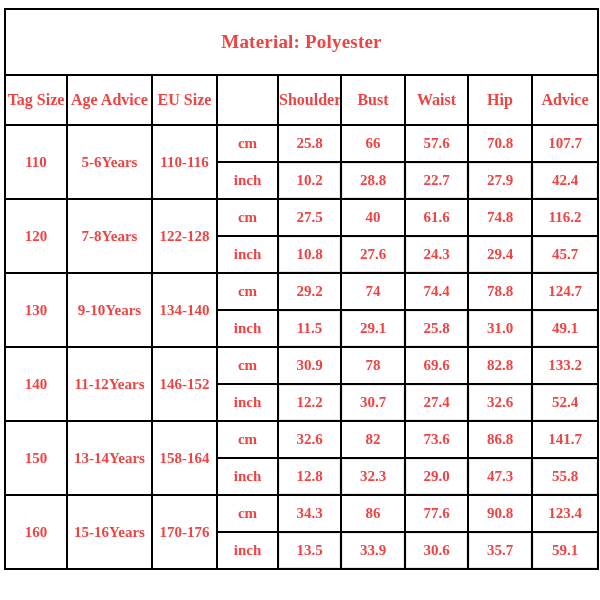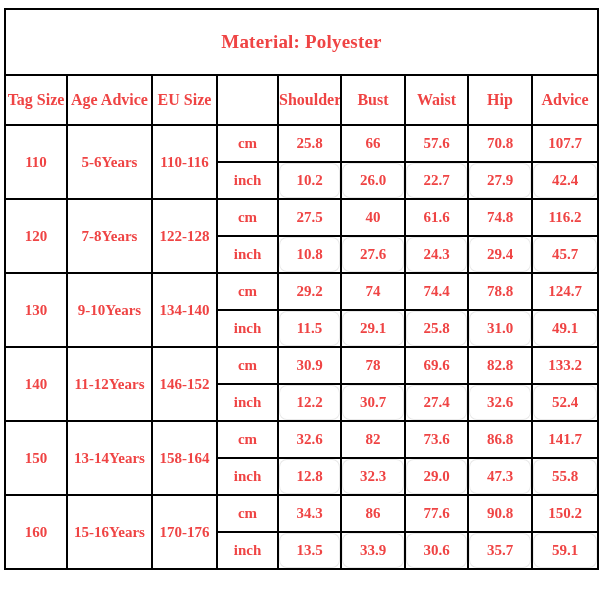--- a/index.html
+++ b/index.html
@@ -35,21 +35,20 @@
     letter-spacing: 0.2px;
   }
   tr.header-row th {
     height: 48px;
     font-size: 16px;
   }
   tr.cm-row td, tr.inch-row td { height: 35px; }
   td.gray {
     background: #cacaca;
     box-shadow: inset 0 0 0 1px #e9e9e9;
-    border-radius: 8px;
   }
 </style>
 </head>
 <body>
 
 <div class="canvas">
   <table class="size-chart">
     <colgroup>
       <col style="width:62px">
       <col style="width:85px">
@@ -85,21 +84,21 @@
           <td>cm</td>
           <td>25.8</td>
           <td>66</td>
           <td>57.6</td>
           <td>70.8</td>
           <td>107.7</td>
         </tr>
         <tr class="inch-row">
           <td>inch</td>
           <td class="gray">10.2</td>
-          <td class="gray">26.0</td>
+          <td class="gray">28.8</td>
           <td class="gray">22.7</td>
           <td class="gray">27.9</td>
           <td class="gray">42.4</td>
         </tr>
         <tr class="cm-row">
           <td rowspan="2">120</td>
           <td rowspan="2">7-8Years</td>
           <td rowspan="2">122-128</td>
           <td>cm</td>
           <td>27.5</td>
@@ -175,21 +174,21 @@
         </tr>
         <tr class="cm-row">
           <td rowspan="2">160</td>
           <td rowspan="2">15-16Years</td>
           <td rowspan="2">170-176</td>
           <td>cm</td>
           <td>34.3</td>
           <td>86</td>
           <td>77.6</td>
           <td>90.8</td>
-          <td>150.2</td>
+          <td>123.4</td>
         </tr>
         <tr class="inch-row">
           <td>inch</td>
           <td class="gray">13.5</td>
           <td class="gray">33.9</td>
           <td class="gray">30.6</td>
           <td class="gray">35.7</td>
           <td class="gray">59.1</td>
         </tr>
       </tbody>

